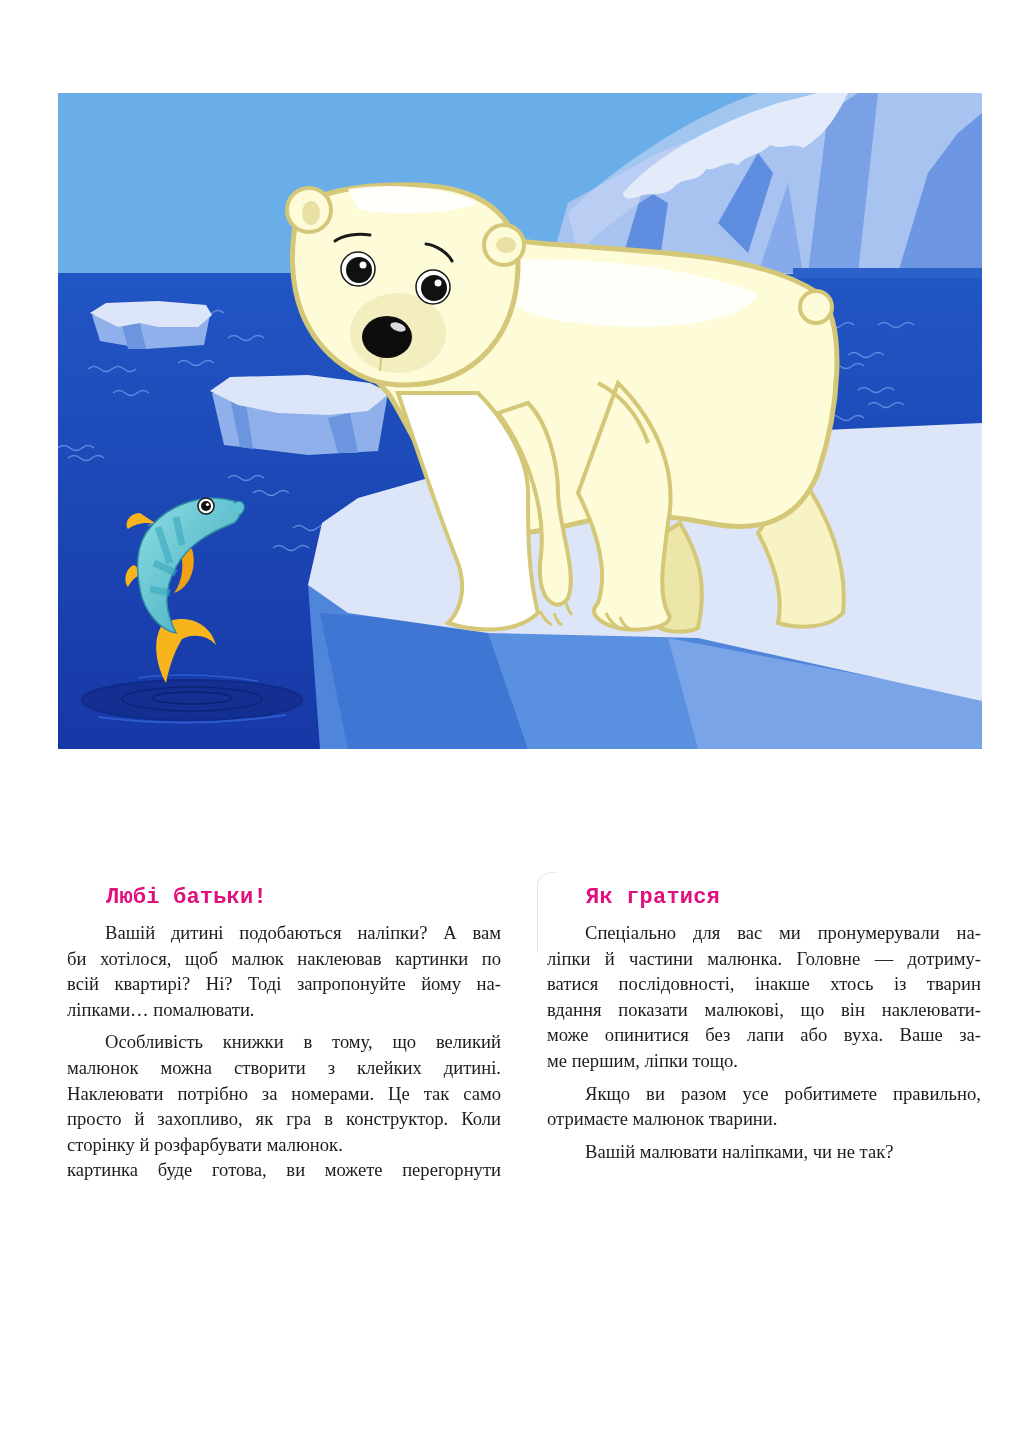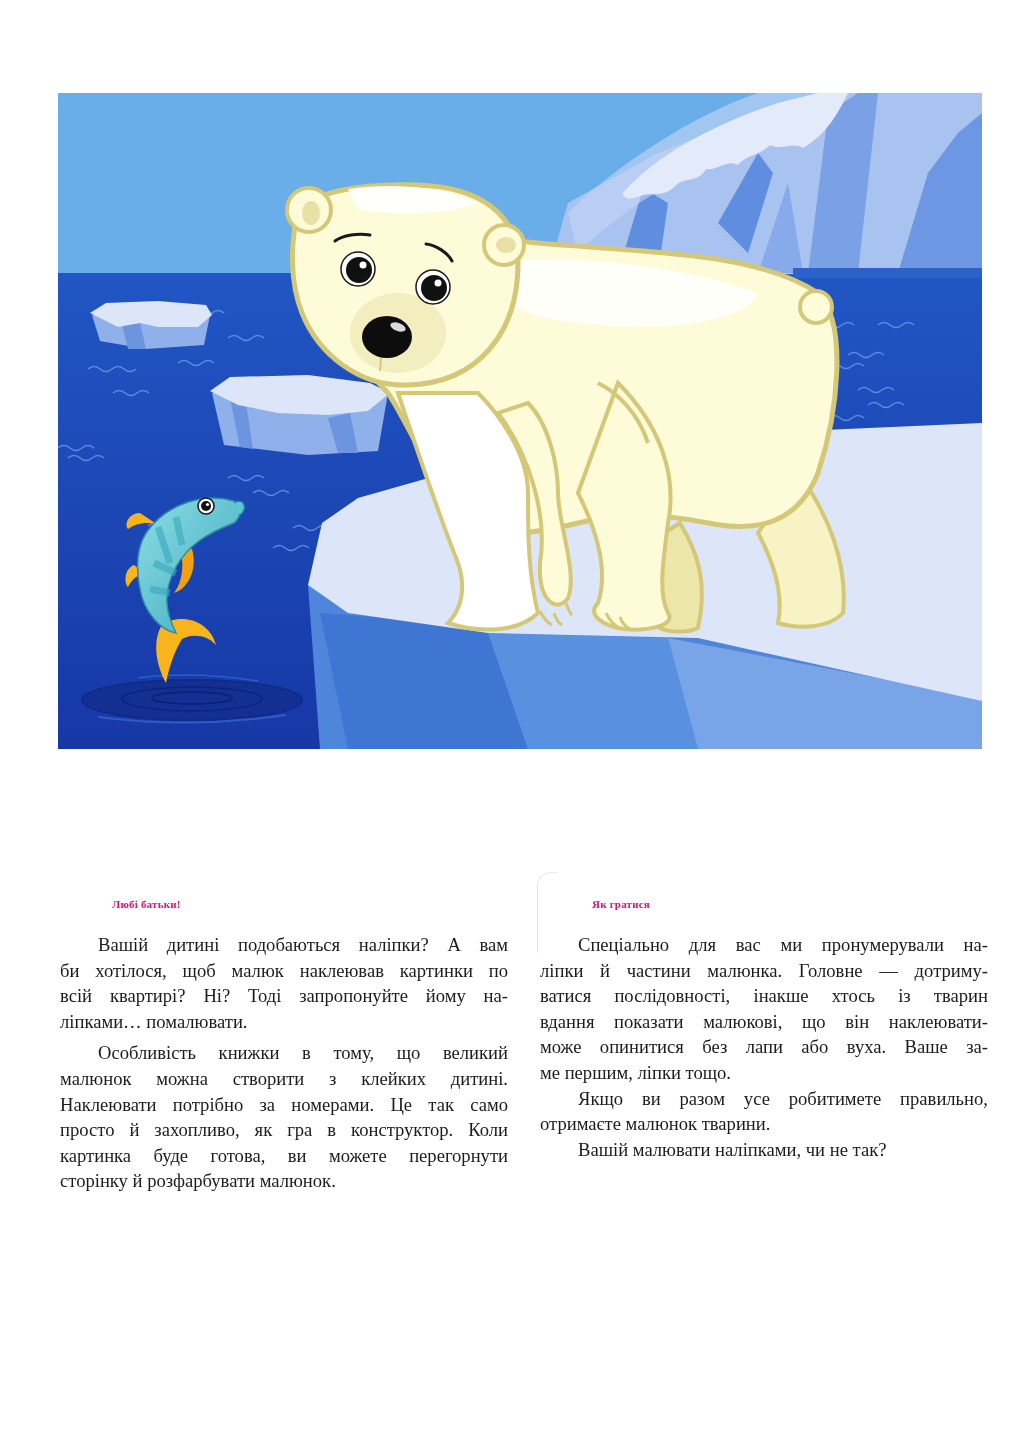--- a/index.html
+++ b/index.html
@@ -12,25 +12,25 @@
   }
   .illustration svg { display: block; width: 100%; height: 100%; }
   .column {
     position: absolute; top: 876px; width: 448px;
     font-family: "Liberation Serif", "DejaVu Serif", serif;
     font-size: 18.6px; line-height: 25.6px; color: #1c1c1c;
   }
   .col-left { left: 60px; }
   .col-right { left: 540px; }
   .heading {
-    font-family: Liberation Serif, serif;
-    font-weight: bold; color: #e0107f; font-size: 11px; line-height: 24px;
-    padding-left: 36px; margin: 16px; letter-spacing: 0.2px;
-  }
-  .para { margin: 0; text-align: justify; text-align-last: left; }
+    font-family: Liberation Mono, monospace;
+    font-weight: bold; color: #e0107f; font-size: 22px; line-height: 24px;
+    padding-left: 36px; margin: 10px; letter-spacing: 0.2px;
+  }
+  .para { margin: 7px; text-align: justify; text-align-last: left; }
   .para .line { display: block; text-align: justify; text-align-last: justify; }
   .para .line.last { text-align-last: left; }
   .para .line.first { text-indent: 38px; }
   .crease {
     position: absolute; left: 537px; top: 872px; width: 20px; height: 80px;
     border-left: 1px solid #e4e4e4; border-top: 1px solid #ececec; border-radius: 14px 0 0 0;
   }
 </style>
 </head>
 <body>
@@ -183,22 +183,22 @@
     <span class="line first">Вашій дитині подобаються наліпки? А вам</span>
     <span class="line">би хотілося, щоб малюк наклеював картинки по</span>
     <span class="line">всій квартирі? Ні? Тоді запропонуйте йому на-</span>
     <span class="line last">ліпками… помалювати.</span>
   </p>
   <p class="para" style="margin-top:6px">
     <span class="line first">Особливість книжки в тому, що великий</span>
     <span class="line">малюнок можна створити з клейких дитині.</span>
     <span class="line">Наклеювати потрібно за номерами. Це так само</span>
     <span class="line">просто й захопливо, як гра в конструктор.  Коли</span>
+    <span class="line last">сторінку й розфарбувати малюнок.</span>
     <span class="line">картинка буде готова, ви можете перегорнути</span>
-    <span class="line last">сторінку й розфарбувати малюнок.</span>
   </p>
 </div>
 
 <div class="column col-right">
   <h2 class="heading">Як гратися</h2>
   <p class="para">
     <span class="line first">Спеціально для вас ми пронумерували на-</span>
     <span class="line">ліпки й частини малюнка. Головне — дотриму-</span>
     <span class="line">ватися послідовності, інакше хтось із тварин</span>
     <span class="line">вдання показати малюкові, що він наклеювати-</span>

